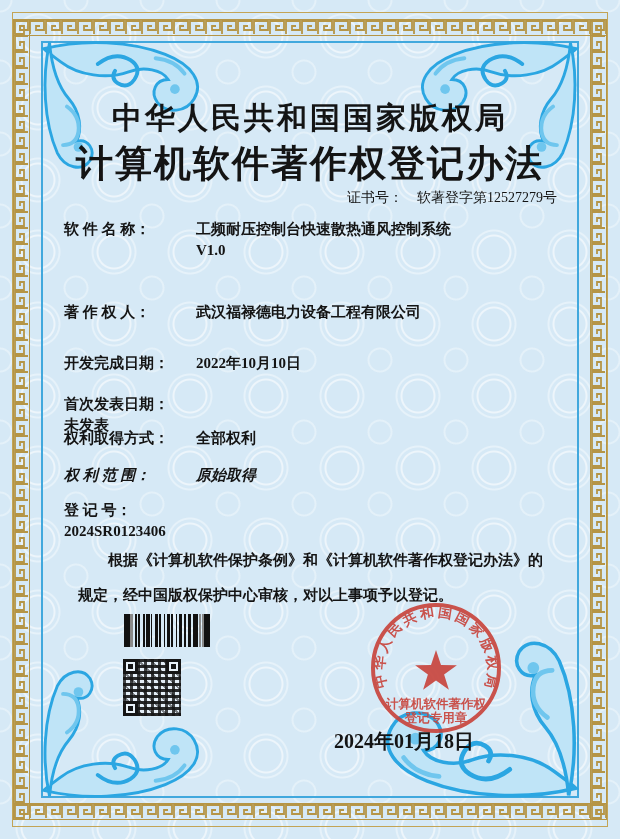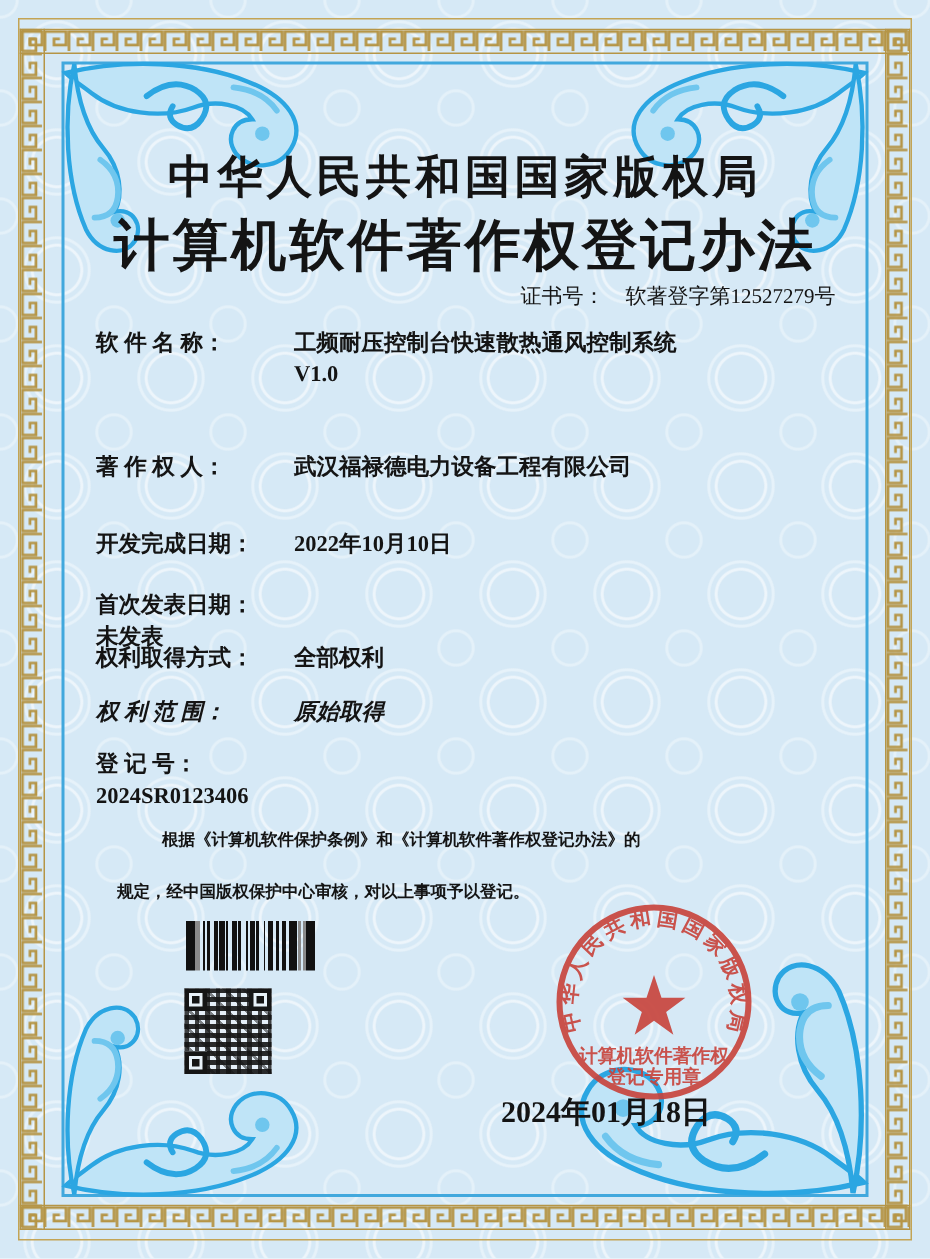--- a/index.html
+++ b/index.html
@@ -37,21 +37,21 @@
   .cert-no{position:absolute;right:63px;top:189px;font-size:14px;font-weight:normal;}
   .cert-no .num{margin-left:14px;}
   
   .row{position:absolute;left:64px;width:496px;display:flex;font-size:15px;font-weight:bold;line-height:21px;}
   .row .lab{width:132px;flex:none;}
   .row .val{flex:1;}
   .r0{top:219px;} .r1{top:302px;align-items:center;} .r2{top:353px;} .r3{top:394px;flex-direction:column;}
   .r4{top:429px;font-family:Liberation Mono, monospace;} .r5{top:465px;font-style:italic;} .r6{top:500px;flex-direction:column;}
   
   .statement{position:absolute;left:78px;top:543px;width:478px;
-    font-size:11px;font-weight:bold;line-height:35px;}
+    font-size:15px;font-weight:bold;line-height:35px;}
   .statement .ln1{text-indent:30px;}
   
   .barcode{position:absolute;left:124px;top:614px;width:92px;height:33px;
     background:linear-gradient(90deg,
       #111 0 6px,#8a8a8a 6px 9px,transparent 9px 11px,#111 11px 13px,transparent 13px 14px,
       #111 14px 16px,transparent 16px 19px,#111 19px 21px,transparent 21px 22px,
       #111 22px 26px,transparent 26px 27px,#111 27px 28px,transparent 28px 31px,
       #111 31px 34px,transparent 34px 35px,#111 35px 37px,transparent 37px 40px,
       #111 40px 41px,transparent 41px 43px,#111 43px 46px,transparent 46px 47px,
       #111 47px 49px,transparent 49px 52px,#111 52px 53px,transparent 53px 55px,

